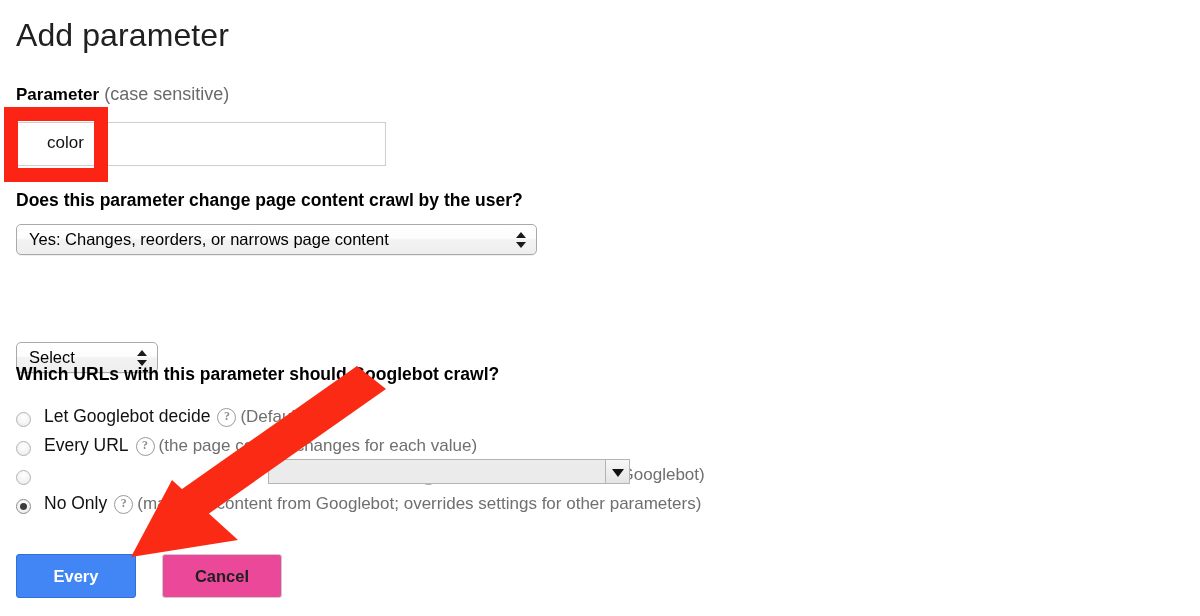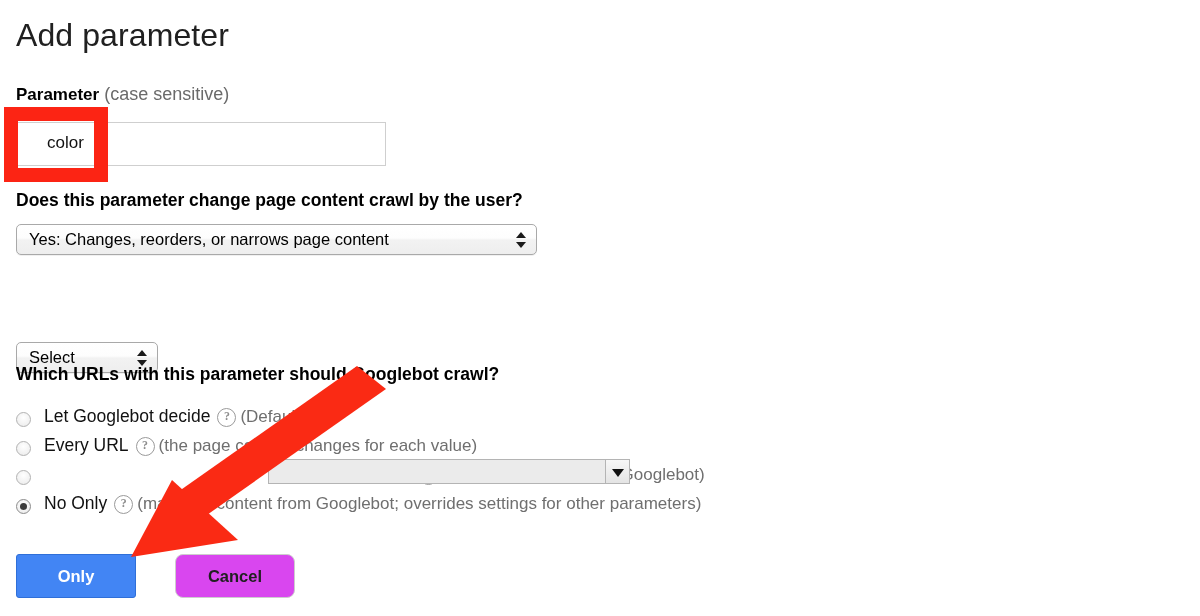--- a/index.html
+++ b/index.html
@@ -272,28 +272,28 @@
     border: 1px solid #2f6fd8;
     border-radius: 3px;
     color: #ffffff;
     font-family: "Liberation Sans", sans-serif;
     font-size: 16.5px;
     font-weight: bold;
     cursor: pointer;
   }
   #cancel-button {
     position: absolute;
-    left: 175px;
+    left: 162px;
     top: 554px;
     width: 120px;
     height: 44px;
     box-sizing: border-box;
-    background: #d946ef;
+    background: #ec4899;
     border: 1px solid #cdcdcd;
-    border-radius: 8px;
+    border-radius: 3px;
     color: #202020;
     font-family: "Liberation Sans", sans-serif;
     font-size: 16.5px;
     font-weight: bold;
     cursor: pointer;
   }
 
   
   #annotation-arrow {
     position: absolute;
@@ -366,21 +366,21 @@
 
     <div class="radio-row selected">
       <span class="radio-mark"></span>
       <span class="radio-main">No Only</span>
       <span class="help-icon">?</span>
       <span class="radio-note">(may hide content from Googlebot; overrides settings for other parameters)</span>
     </div>
 
   </div>
 
-  <button id="save-button">Only</button>
+  <button id="save-button">Every</button>
   <button id="cancel-button">Cancel</button>
 
   <svg id="annotation-arrow" viewBox="0 0 1200 616">
     <g fill="#fa2a14">
       <polygon points="357,366 386,389 187,529 165,501"></polygon>
       <polygon points="131,557 172,480 238,540"></polygon>
     </g>
   </svg>
 
 </div>

